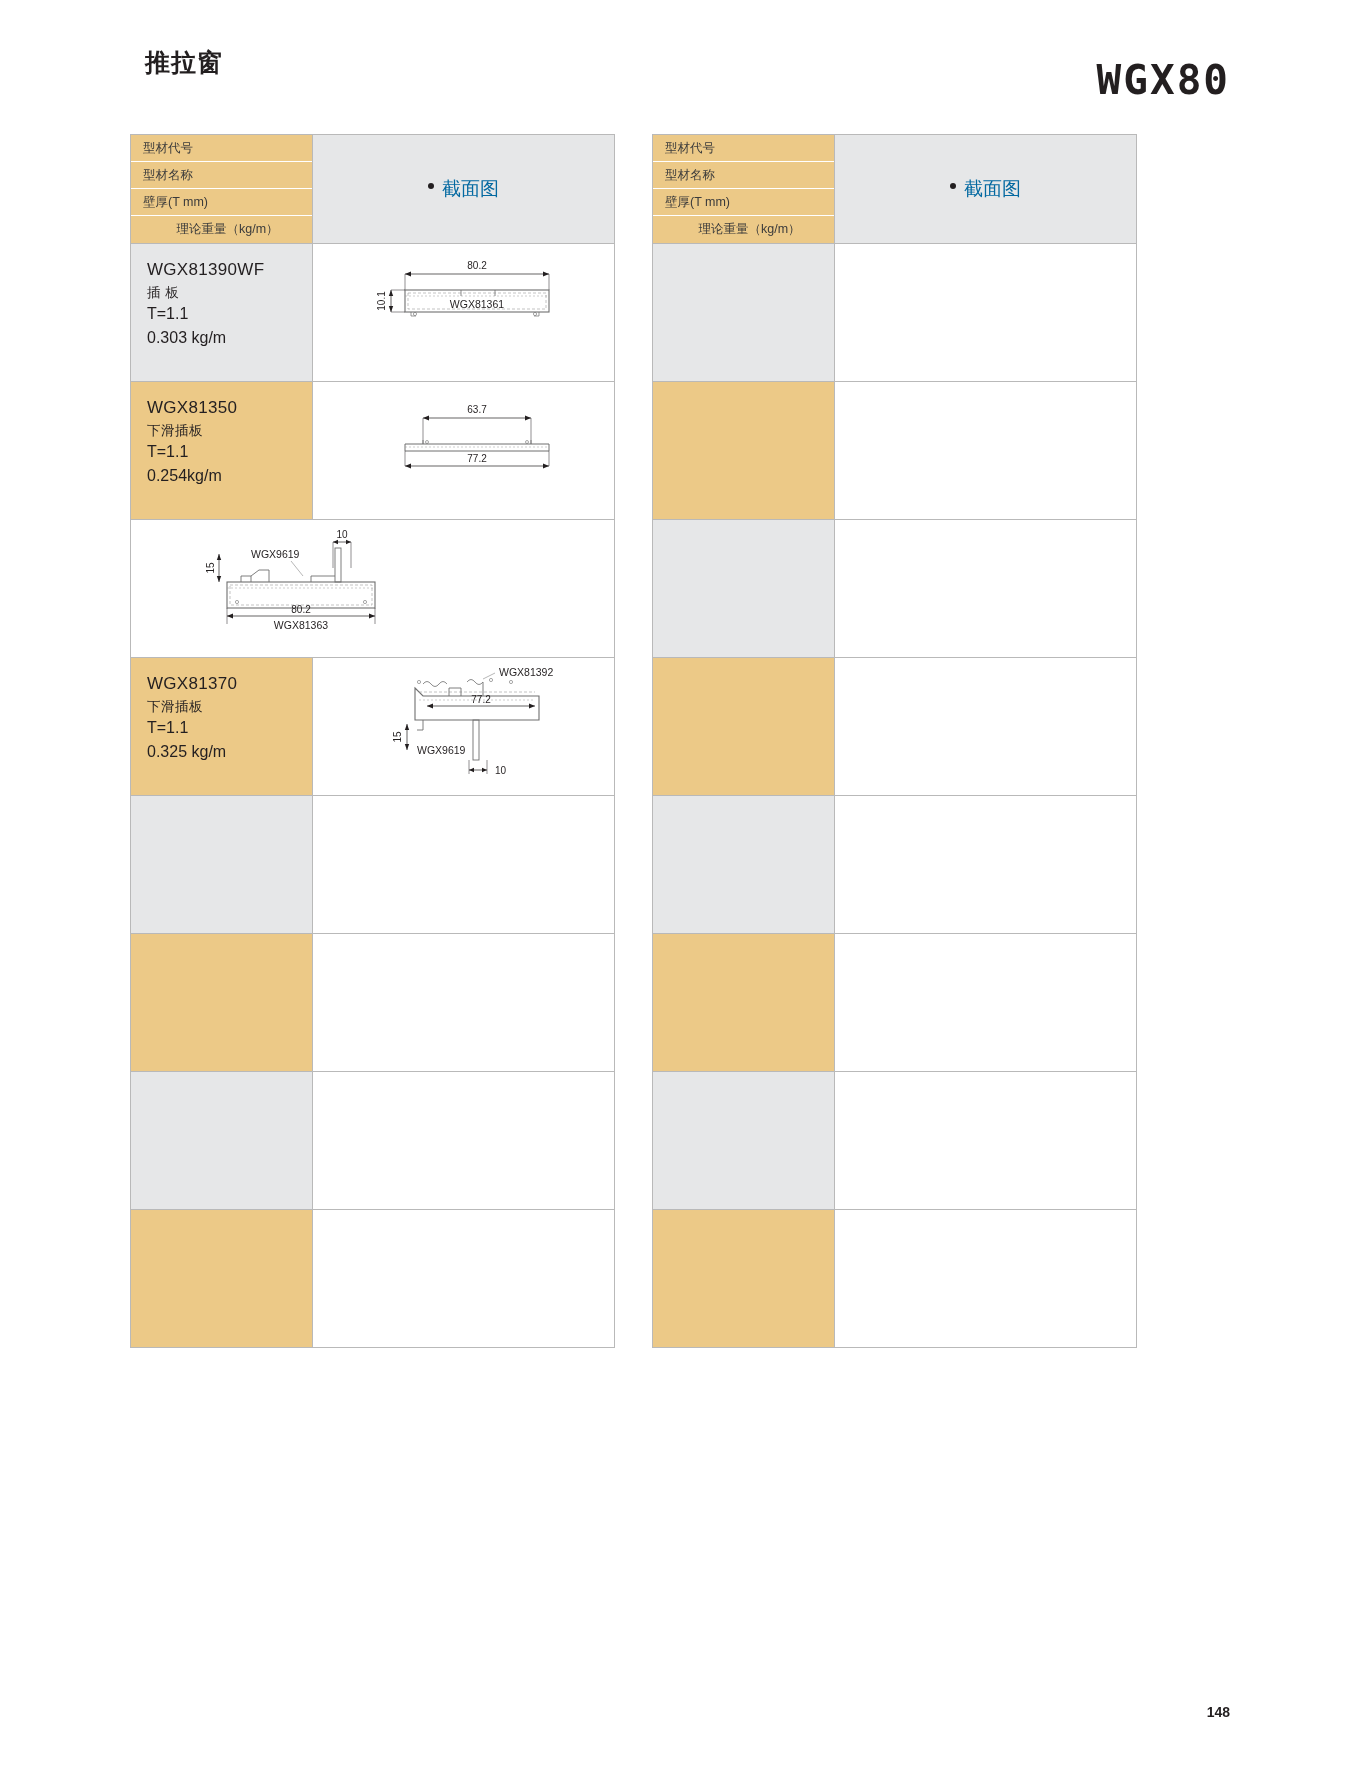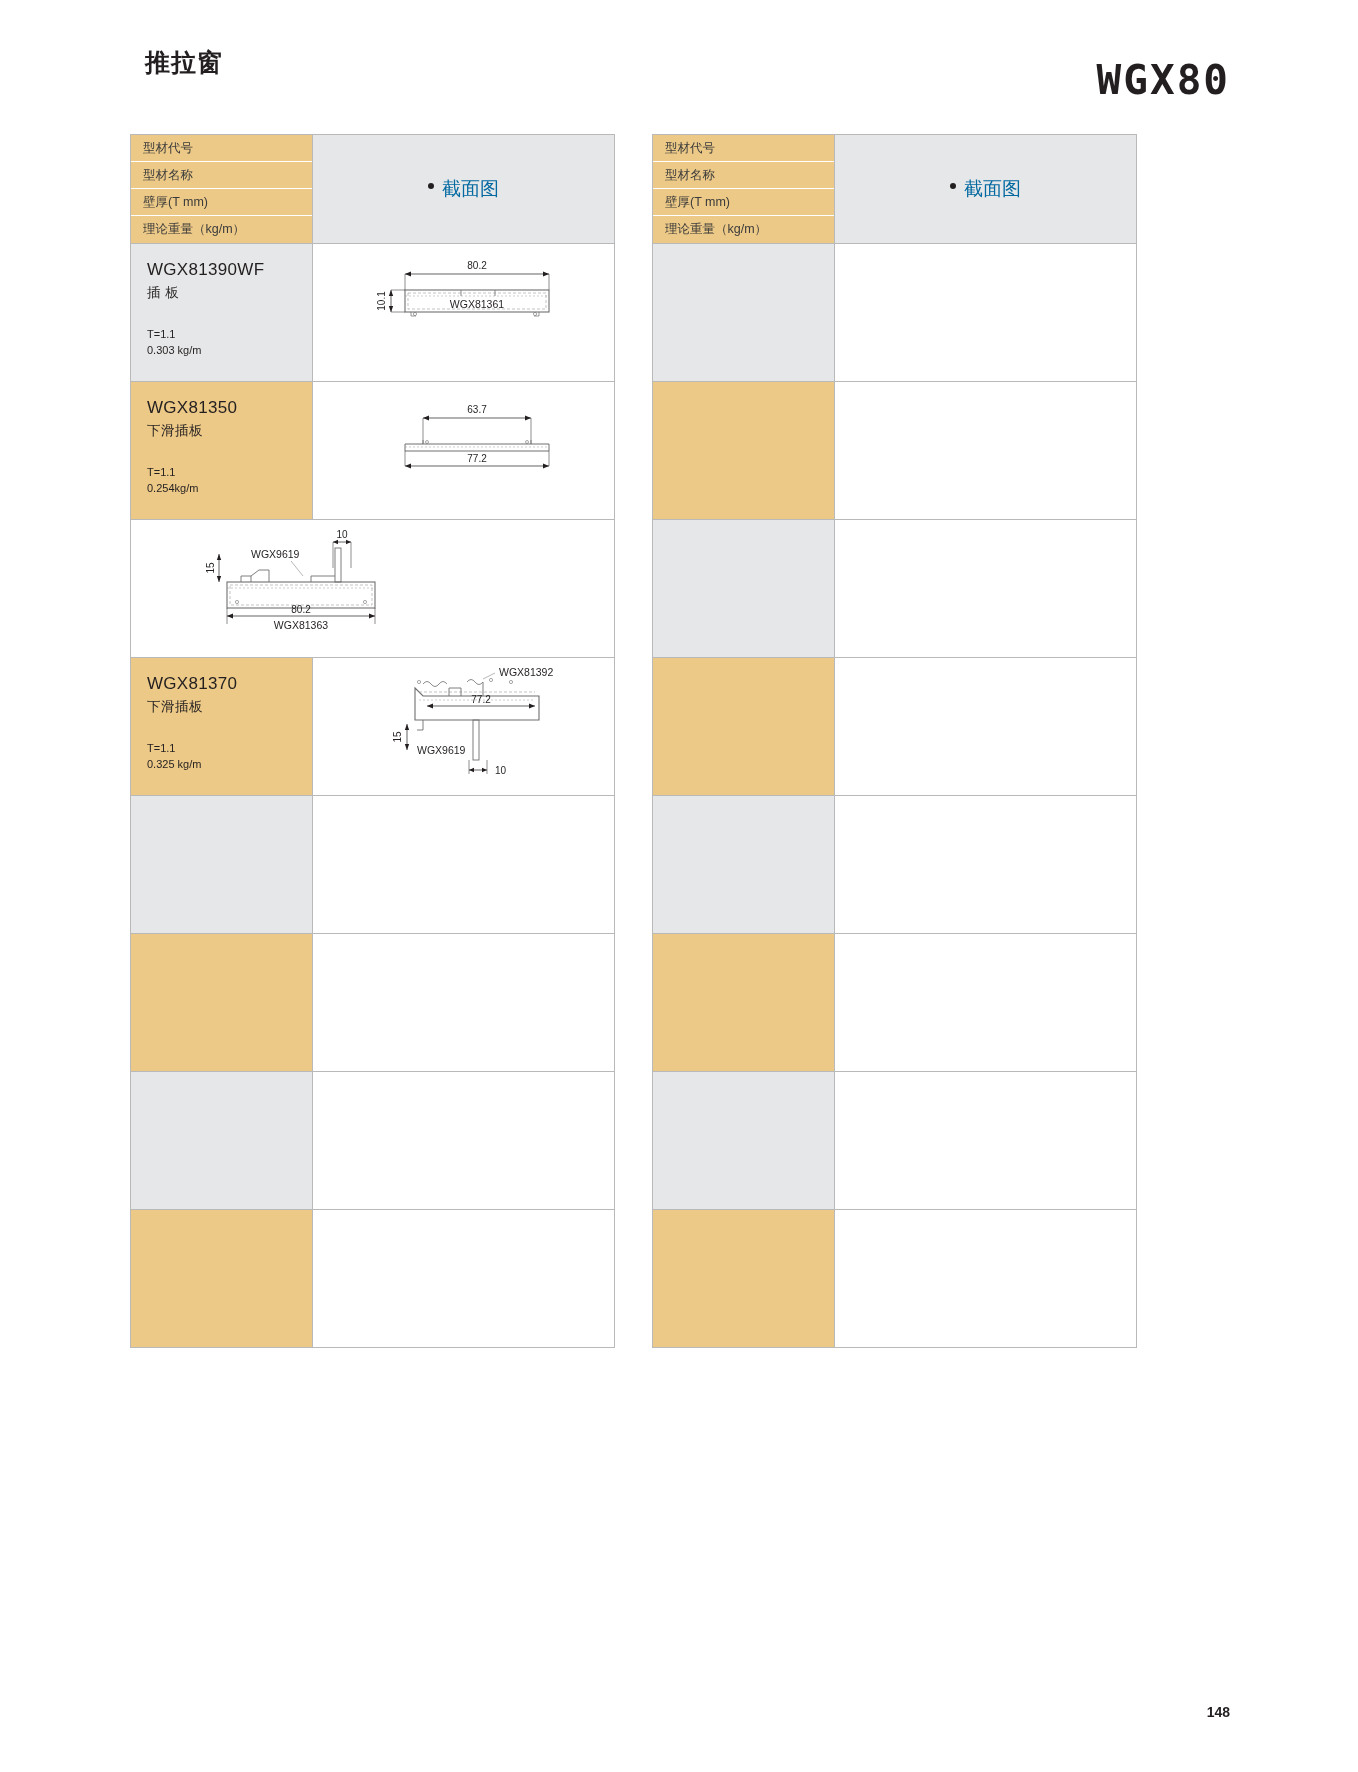--- a/index.html
+++ b/index.html
@@ -67,21 +67,21 @@
   .thead-labels .lbl {
     height: 27px;
     line-height: 27px;
     background: #ecc987;
     border-bottom: 1px solid #ffffff;
     box-sizing: border-box;
     padding-left: 12px;
     font-size: 12.5px;
     color: #3b3b3b;
   }
-  .thead-labels .lbl:last-child { border-bottom: none; }
+  .thead-labels .lbl:last-child { border-bottom: none; text-align: center; }
   .thead-figure {
     flex: 1;
     background: #e6e7e8;
     display: flex;
     align-items: center;
     justify-content: center;
     font-size: 19px;
     color: #0369a1;
   }
   .thead-figure .dot {
@@ -120,23 +120,22 @@
     line-height: 1.15;
     letter-spacing: .3px;
   }
   .name {
     font-size: 13.5px;
     color: #231f20;
     margin-top: 4px;
     letter-spacing: .5px;
   }
   .spec {
-    font-size: 11px;
-    color: #231f20;
-    margin-top: 24px;
+    font-size: 16px;
+    color: #231f20;
     line-height: 1.5;
   }
 
   
   .fig { position: absolute; inset: 0; }
   .fig svg { position: absolute; }
 
   .page-number {
     position: absolute;
     right: 128px;

